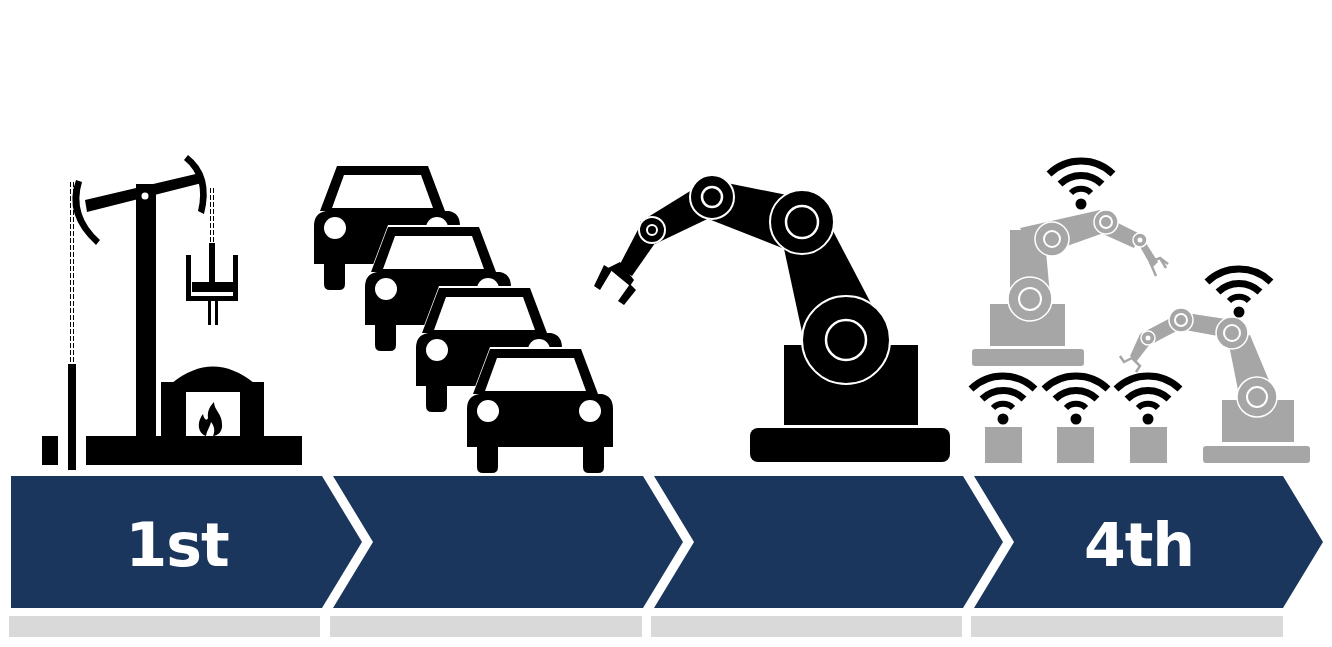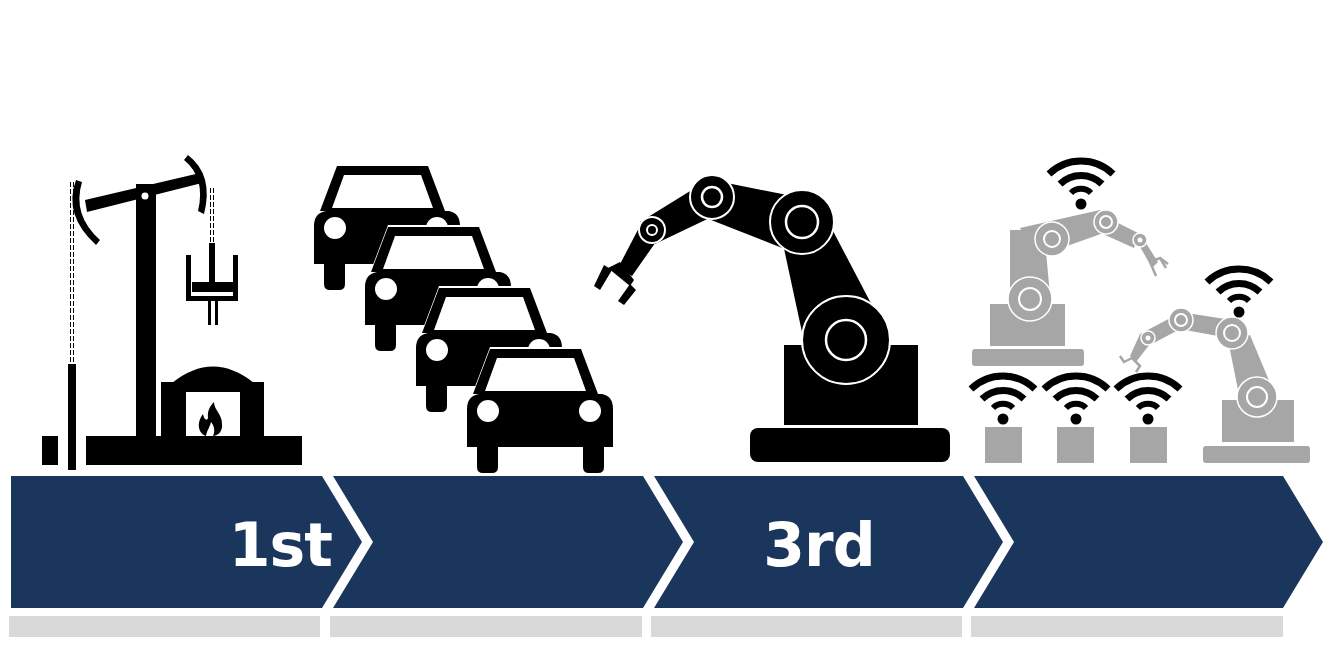--- a/index.html
+++ b/index.html
@@ -19,22 +19,22 @@
 
 <div class="stage">
 
   <svg class="chevrons" width="1332" height="647" viewBox="0 0 1332 647">
     <polygon points="11,476 322,476 362,542 322,608 11,608" fill="#1b365d"></polygon>
     <polygon points="333,476 643,476 683,542 643,608 333,608 373,542" fill="#1b365d"></polygon>
     <polygon points="654,476 963,476 1003,542 963,608 654,608 694,542" fill="#1b365d"></polygon>
     <polygon points="974,476 1283,476 1323,542 1283,608 974,608 1014,542" fill="#1b365d"></polygon>
   </svg>
 
-  <div class="label" style="left:2px; width:330px;text-align:right;">1st</div>
-  <div class="label" style="left:654px; width:330px;">3rd</div>
+  <div class="label" style="left:12px; width:330px;">1st</div>
+  <div class="label" style="left:974px; width:330px;">4th</div>
 
   <div class="bar" style="left:9px; width:311px;"></div>
   <div class="bar" style="left:330px; width:312px;"></div>
   <div class="bar" style="left:651px; width:311px;"></div>
   <div class="bar" style="left:971px; width:312px;"></div>
 
   <svg class="icon" style="left:0;top:0" width="1332" height="647" viewBox="0 0 1332 647">
 
     <rect x="86" y="436" width="216" height="29" fill="#000"></rect>
     <rect x="42" y="436" width="16" height="29" fill="#000"></rect>

